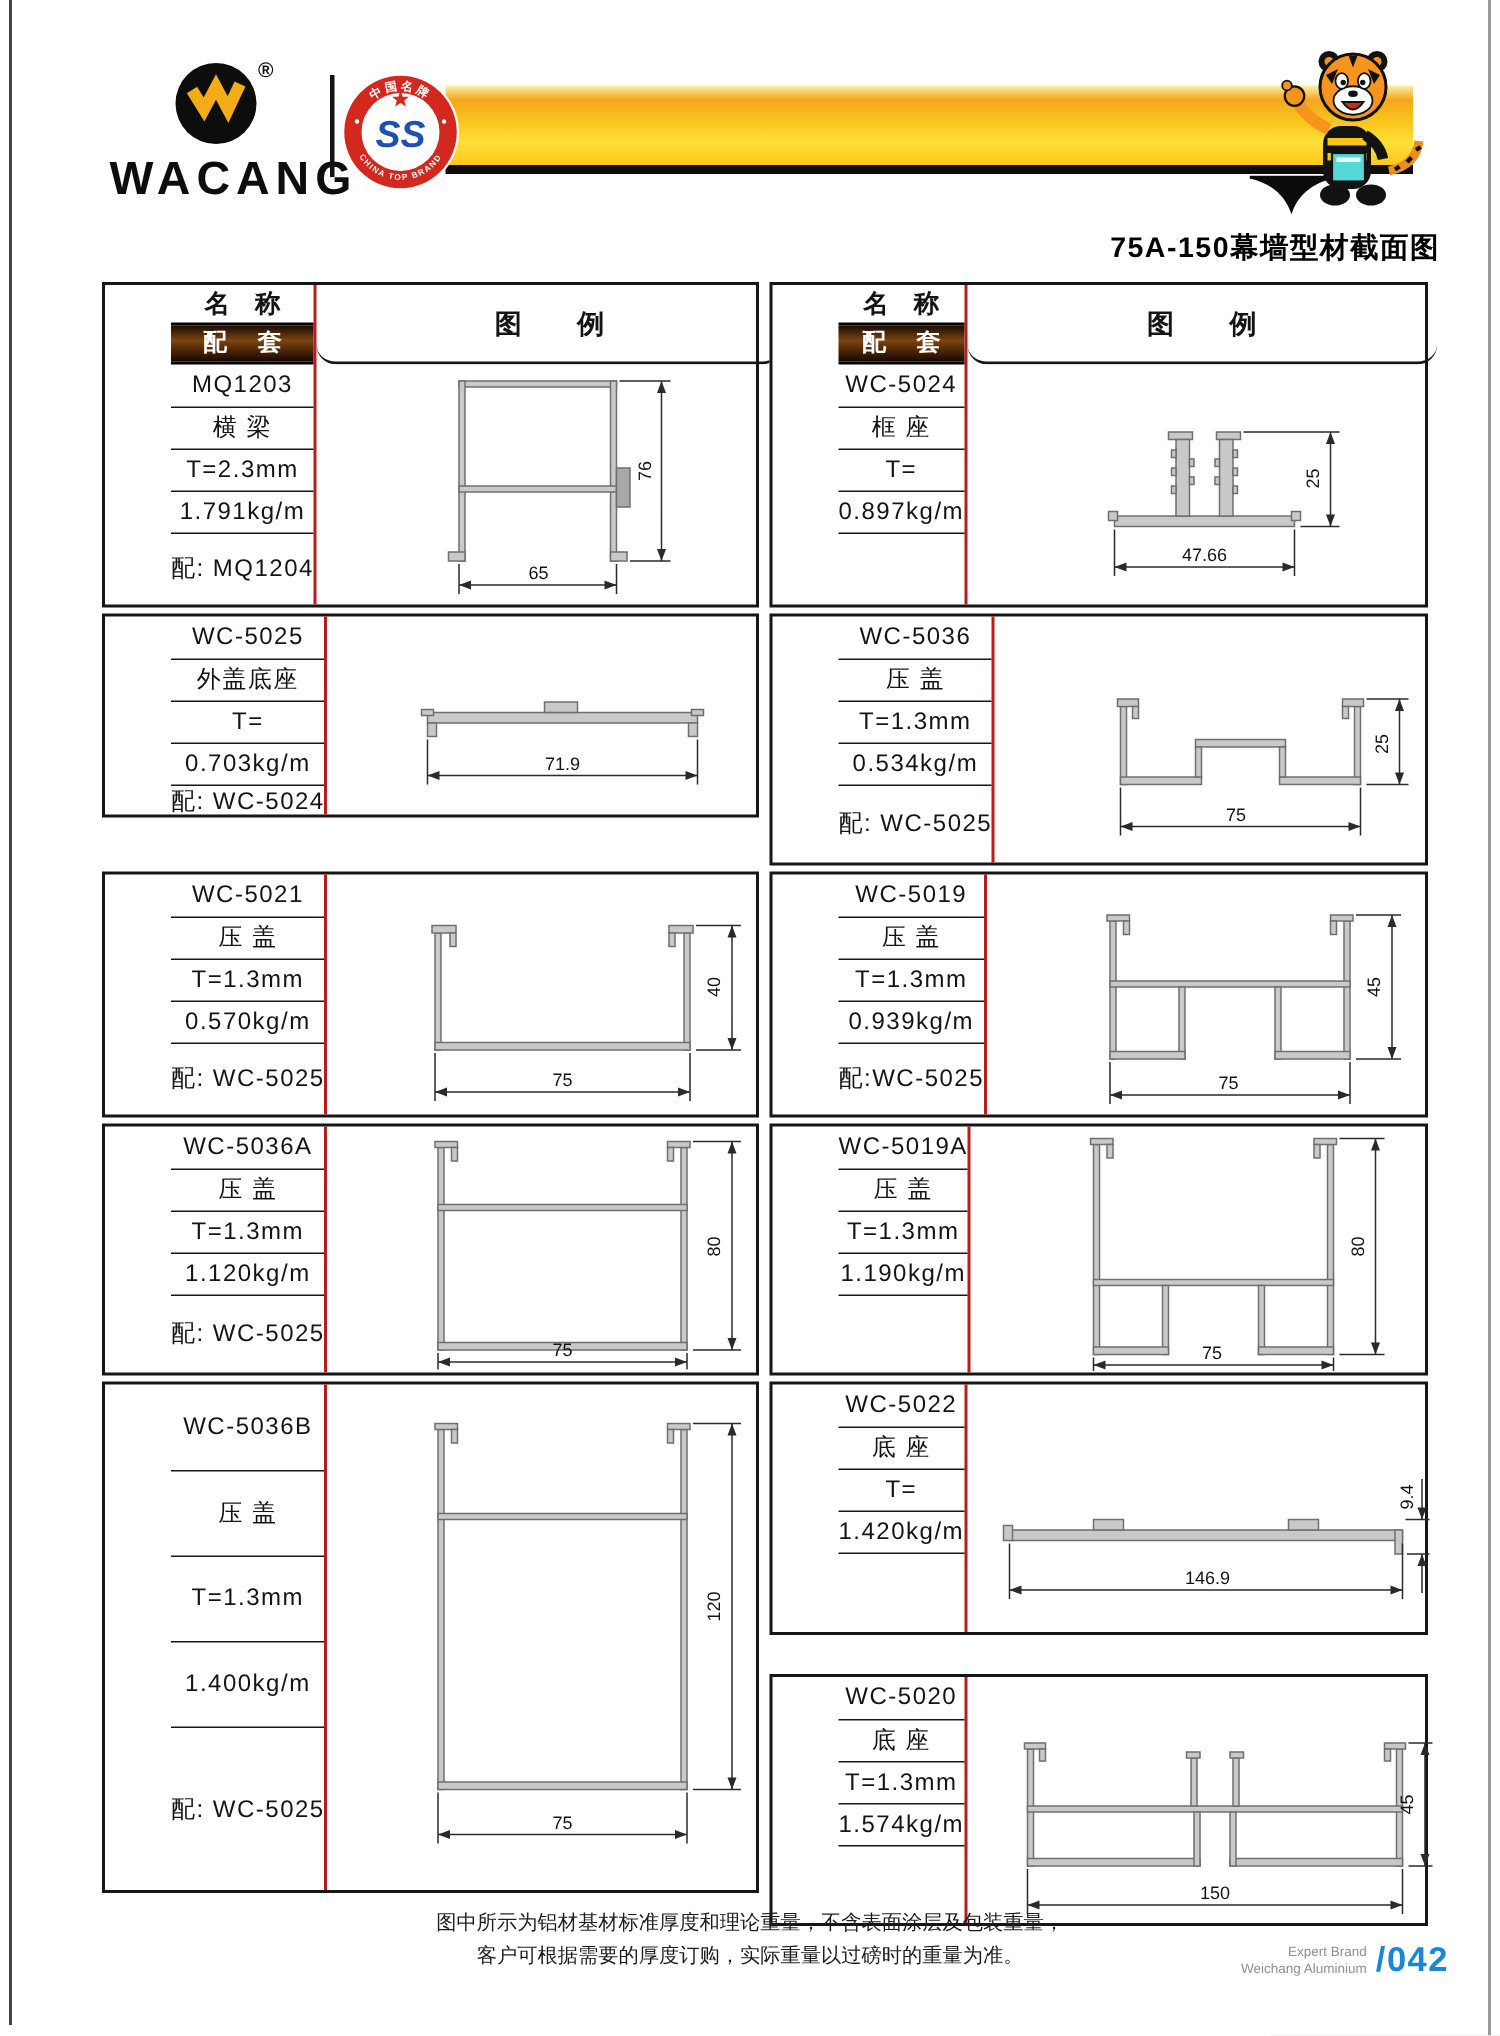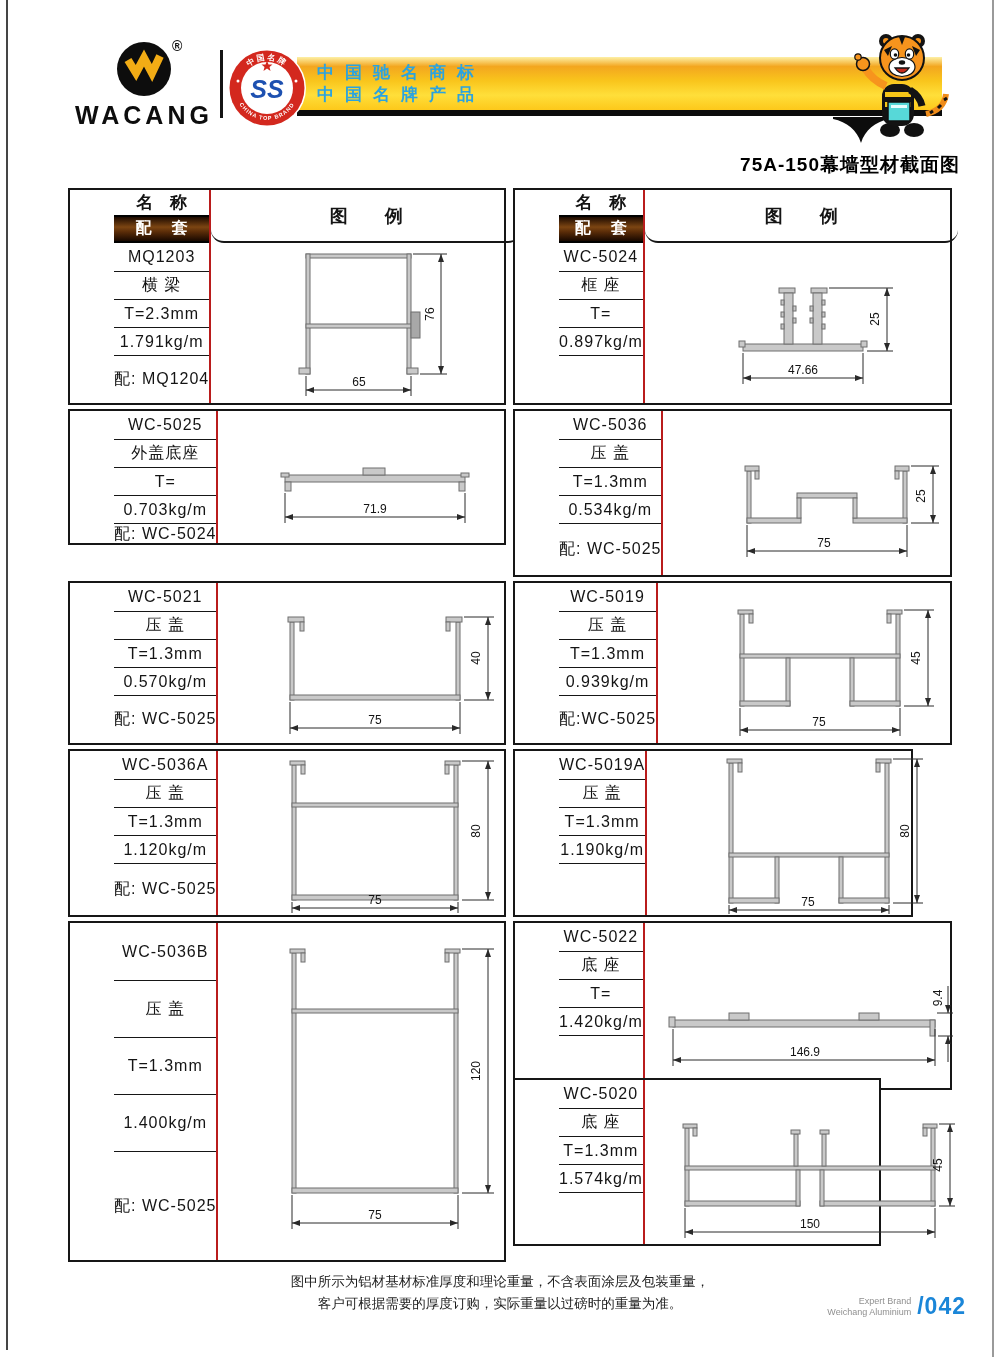--- a/index.html
+++ b/index.html
@@ -6,21 +6,21 @@
   *{box-sizing:border-box;}
   .page{position:relative;width:1000px;height:1357px;background:#ffffff;margin:0 auto;
         font-family:"Liberation Sans","DejaVu Sans",sans-serif;overflow:hidden;color:#141414;}
   .edge-l{position:absolute;left:6px;top:0;width:2px;height:1350px;background:#454545;}
   .edge-r{position:absolute;left:992px;top:0;width:2px;height:1357px;background:#9a9a9a;}
 
   
   .logo-wrap{position:absolute;left:73px;top:40px;width:142px;}
   .logo-svg{display:block;margin:0 auto;}
   .reg{position:absolute;left:99px;top:-2px;font-size:14px;font-weight:bold;color:#111;}
-  .logo-text{margin-top:3px;text-align:center;font-size:25px;font-weight:bold;letter-spacing:4px;color:#0d0d0d;}
+  .logo-text{margin-top:3px;text-align:center;font-size:31px;font-weight:bold;letter-spacing:4px;color:#0d0d0d;}
   .hdr-divider{position:absolute;left:220px;top:50px;width:3px;height:68px;background:#141414;}
   .badge{position:absolute;left:227px;top:48px;z-index:3;}
   .banner{position:absolute;left:297px;top:57px;width:645px;height:59px;
           background:linear-gradient(180deg,#fdf0a6 0%,#f3a61f 18%,#f9c51c 45%,#ffdf3a 72%,#fdc81a 100%);
           border-bottom:6px solid #0c0c0c;display:flex;align-items:center;z-index:1;}
   .banner-cn{margin-left:20px;color:#2ba3df;font-weight:bold;font-size:17px;line-height:22px;letter-spacing:11px;white-space:nowrap;}
   .banner-main{flex:1;text-align:center;margin-right:84px;}
   .banner-main .cn{font-size:31px;font-weight:bold;color:#0d0d0d;letter-spacing:3px;white-space:pre;line-height:33px;}
   .banner-main .en{font-size:14.5px;font-weight:bold;color:#111;letter-spacing:0.4px;margin-top:-1px;}
   .notch{position:absolute;left:833px;top:117px;z-index:2;}
@@ -47,23 +47,23 @@
   .fig{flex:1;display:flex;align-items:center;justify-content:center;overflow:hidden;}
 
   #lA{left:68px;top:188px;width:438px;height:217px;}
   #lB{left:68px;top:409px;width:438px;height:136px;}
   #lC{left:68px;top:581px;width:438px;height:164px;}
   #lD{left:68px;top:749px;width:438px;height:168px;}
   #lE{left:68px;top:921px;width:438px;height:341px;}
   #rA{left:513px;top:188px;width:439px;height:217px;}
   #rB{left:513px;top:409px;width:439px;height:168px;}
   #rC{left:513px;top:581px;width:439px;height:164px;}
-  #rD{left:513px;top:749px;width:400px;height:168px;}
+  #rD{left:513px;top:749px;width:439px;height:168px;}
   #rE{left:513px;top:921px;width:439px;height:169px;}
-  #rF{left:513px;top:1078px;width:368px;height:168px;}
+  #rF{left:513px;top:1116px;width:439px;height:168px;}
   #lE .ncell{flex:0 0 57px;}
   #lE .ncell.match{flex:1 1 auto;}
 
   
   .p{fill:#c9c9c9;stroke:#6f6f6f;stroke-width:1;}
   .p2{fill:#a8a8a8;stroke:#6f6f6f;stroke-width:1;}
   .dl{stroke:#2a2a2a;stroke-width:1;fill:none;}
   .ar{fill:#2a2a2a;stroke:none;}
   .dimt{font-size:12px;fill:#141414;font-family:"Liberation Sans",sans-serif;}
 
@@ -103,24 +103,20 @@
       <textPath href="#bArcT" startOffset="50%" text-anchor="middle">中国名牌</textPath>
     </text>
     <text font-size="5.5" font-weight="bold" fill="#ffffff" letter-spacing="1">
       <textPath href="#bArcB" startOffset="50%" text-anchor="middle">CHINA TOP BRAND</textPath>
     </text>
     <circle cx="11" cy="33" r="1.5" fill="#fff"></circle>
       <circle cx="69" cy="33" r="1.5" fill="#fff"></circle>
   </svg>
 
   <div class="banner">
-    <div class="banner-cn">
-      <div>中国驰名商标</div>
-      <div>中国名牌产品</div>
-    </div>
   </div>
   <svg class="notch" width="56" height="26" viewBox="0 0 56 26">
     <path d="M0,0 L56,0 L56,2 C42,5 32,13 28,26 C24,13 14,5 0,2 Z" fill="#0c0c0c"></path>
   </svg>
 
   <svg class="tiger" width="116" height="114" viewBox="0 0 116 114">
     <path d="M88,86 Q106,82 108,66" stroke="#ef8c1a" stroke-width="6" fill="none"></path>
     <path d="M92,85 l3,-2 M100,80 l3,-3 M106,72 l3,-2" stroke="#111" stroke-width="3" fill="none"></path>
     <ellipse cx="52" cy="102" rx="10" ry="7" fill="#111"></ellipse>
     <ellipse cx="76" cy="102" rx="10" ry="7" fill="#111"></ellipse>

